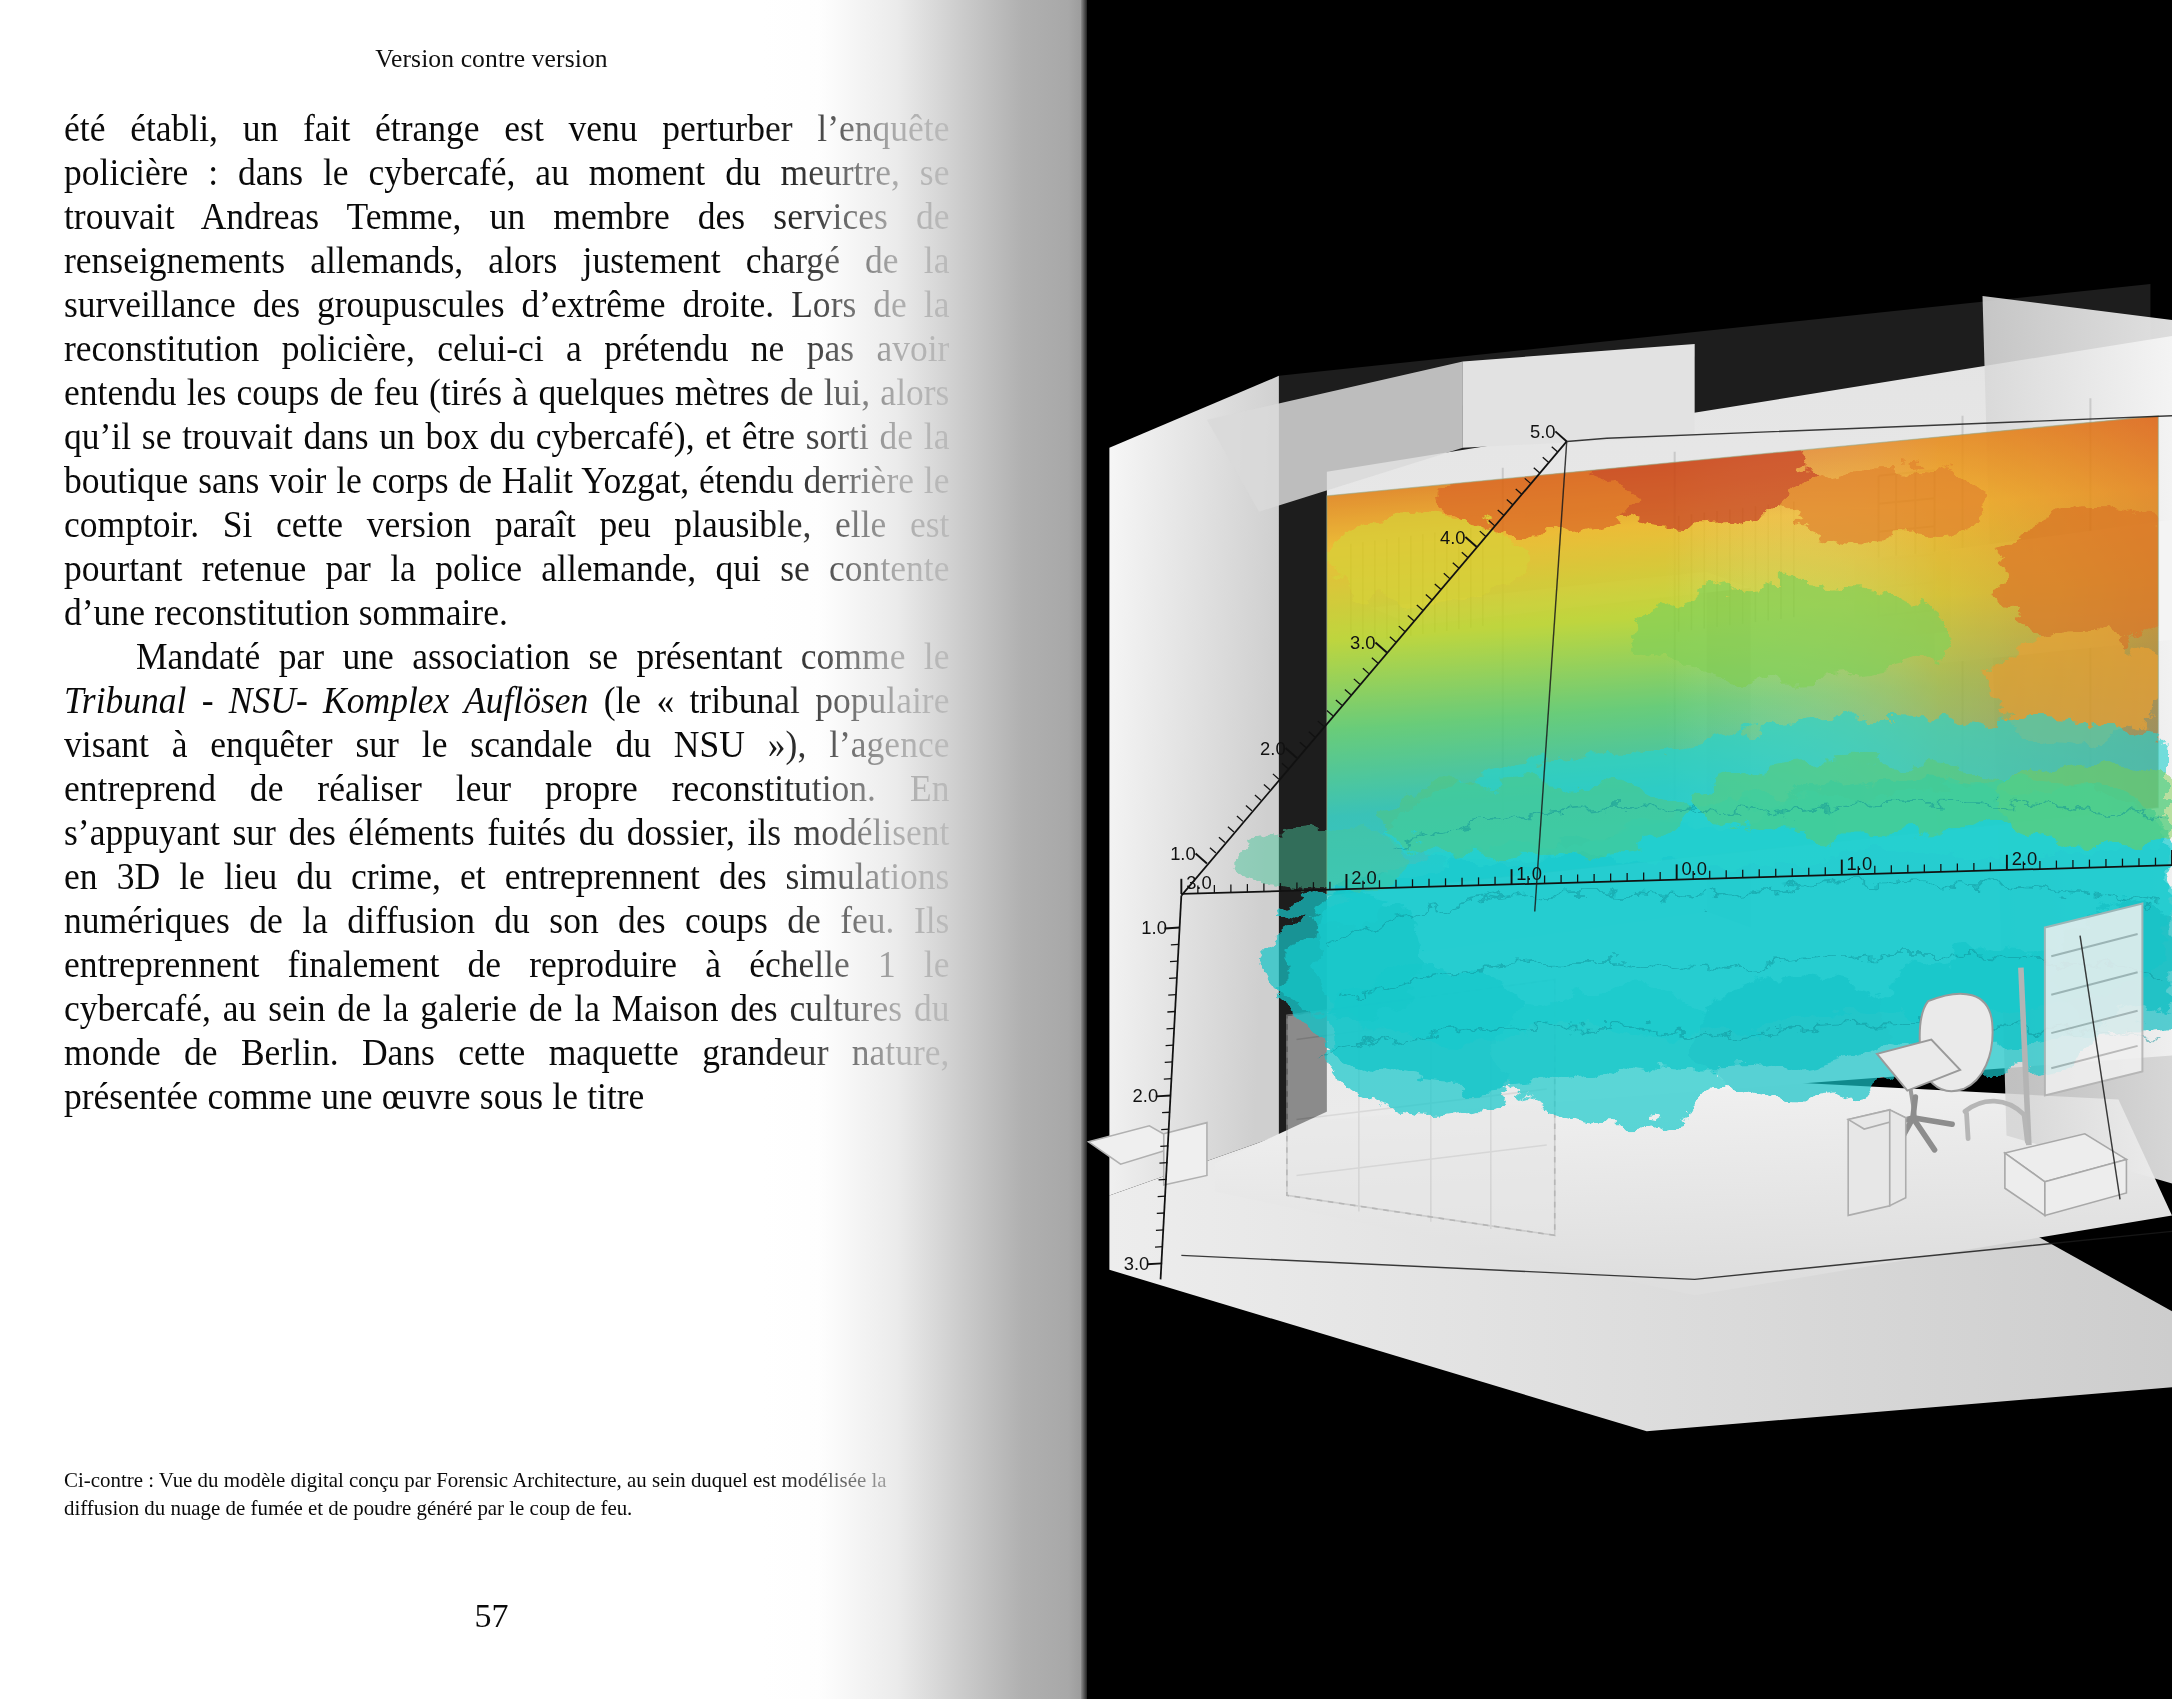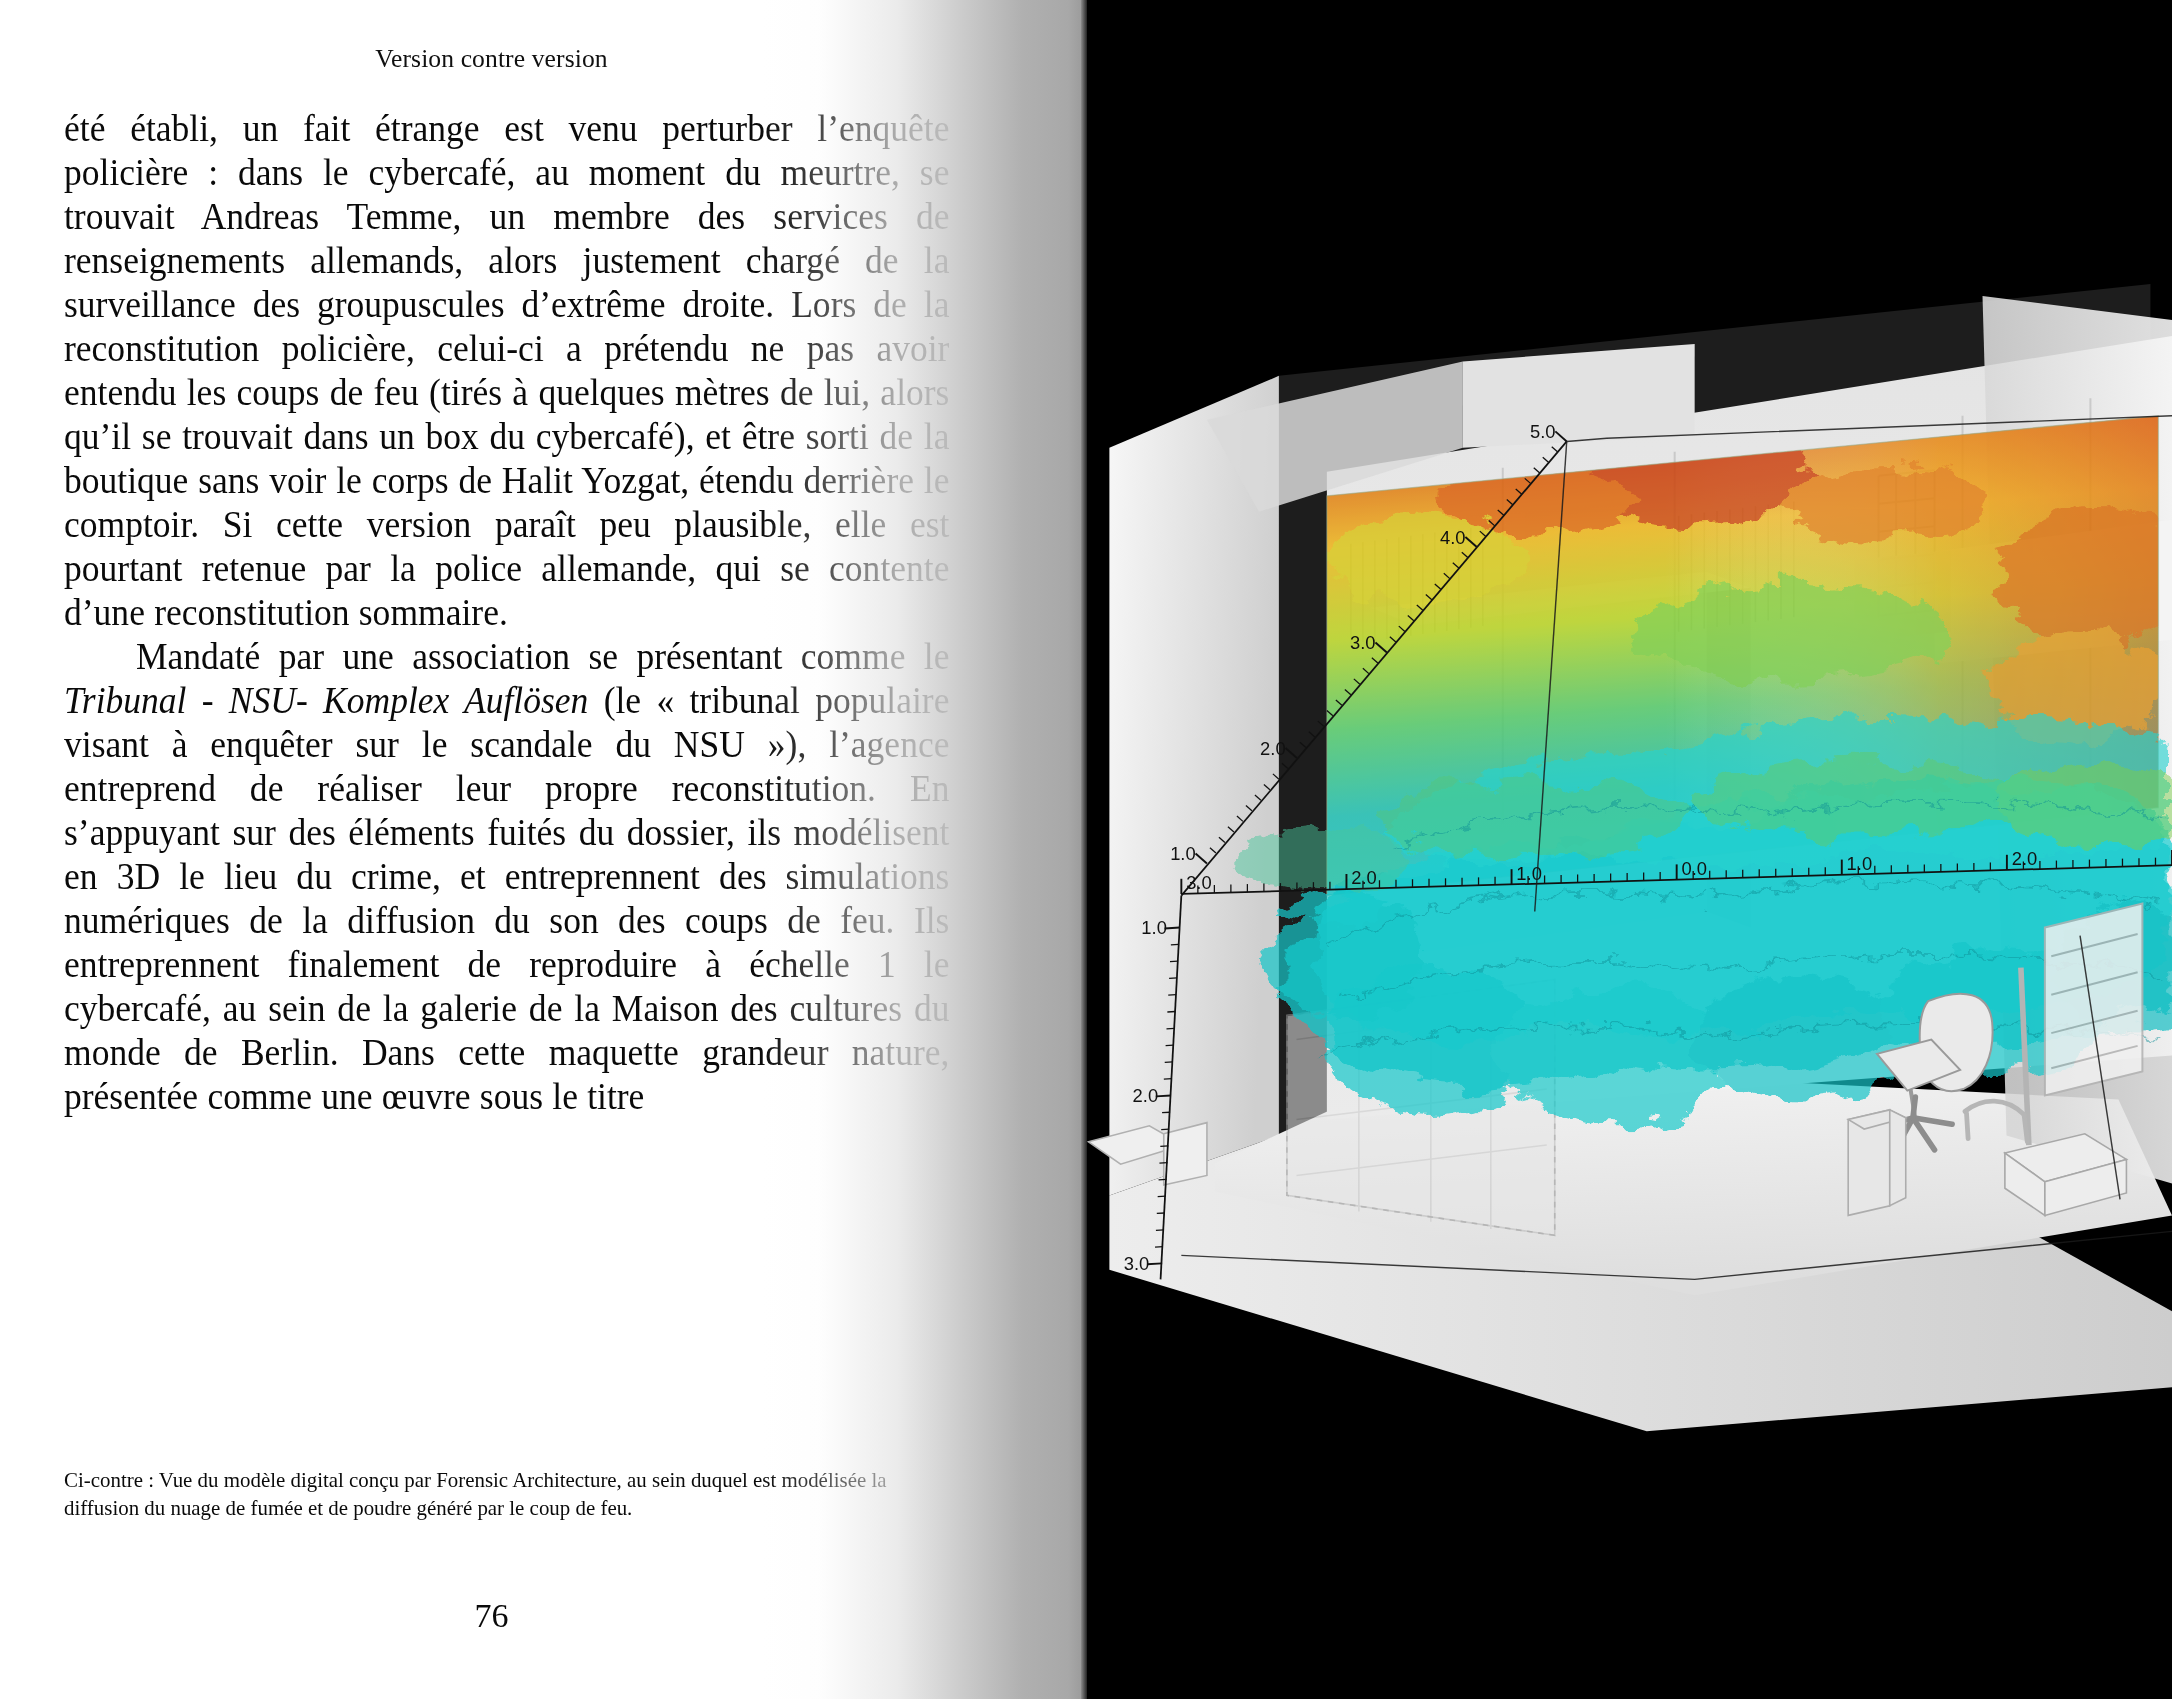--- a/index.html
+++ b/index.html
@@ -96,21 +96,21 @@
 
     <div id="running-head">Version contre version</div>
 
     <div id="text-column">
       <p class="para" id="p1"><span>été établi, un fait étrange est venu perturber l’enquête policière : dans le cybercafé, au moment du meurtre, se trouvait Andreas Temme, un membre des services de renseignements allemands, alors justement chargé de la surveillance des groupuscules d’extrême droite. Lors de la reconstitution policière, celui-ci a prétendu  ne pas avoir entendu les coups de feu (tirés à quelques mètres de lui, alors qu’il se trouvait dans un box du cybercafé), et être sorti de la boutique sans voir le corps de Halit Yozgat, étendu derrière le comptoir. Si cette version paraît peu plausible, elle est pourtant retenue par la police allemande, qui se contente d’une reconstitution sommaire.</span></p>
       <p class="para" id="p2"><span>Mandaté par une association se présentant comme le </span><i>Tribunal - NSU- Komplex Auflösen</i><span> (le « tribunal populaire visant à enquêter sur le scandale du NSU »), l’agence entreprend de réaliser leur propre reconstitution. En s’appuyant sur des éléments fuités du dossier, ils modélisent en 3D le lieu du crime, et entreprennent des simulations numériques de la diffusion du son des coups de feu. Ils entreprennent finalement de reproduire à échelle 1 le cybercafé, au sein de la galerie de la Maison des cultures du monde de Berlin. Dans cette maquette grandeur nature, présentée comme une œuvre sous le titre</span></p>
     </div>
 
     <div id="caption">Ci-contre : Vue du modèle digital conçu par Forensic Architecture, au sein duquel est modélisée la diffusion du nuage de fumée et de poudre généré par le coup de feu.</div>
 
-    <div id="folio">76</div>
+    <div id="folio">57</div>
 
     <div id="page-shade"></div>
     <div id="page-edge"></div>
   </div>
 
   <div id="right-page">
     <div id="viz">
       <svg width="1085" height="1700" viewBox="0 0 1357 2126" xmlns="http://www.w3.org/2000/svg">
         <defs>
 

